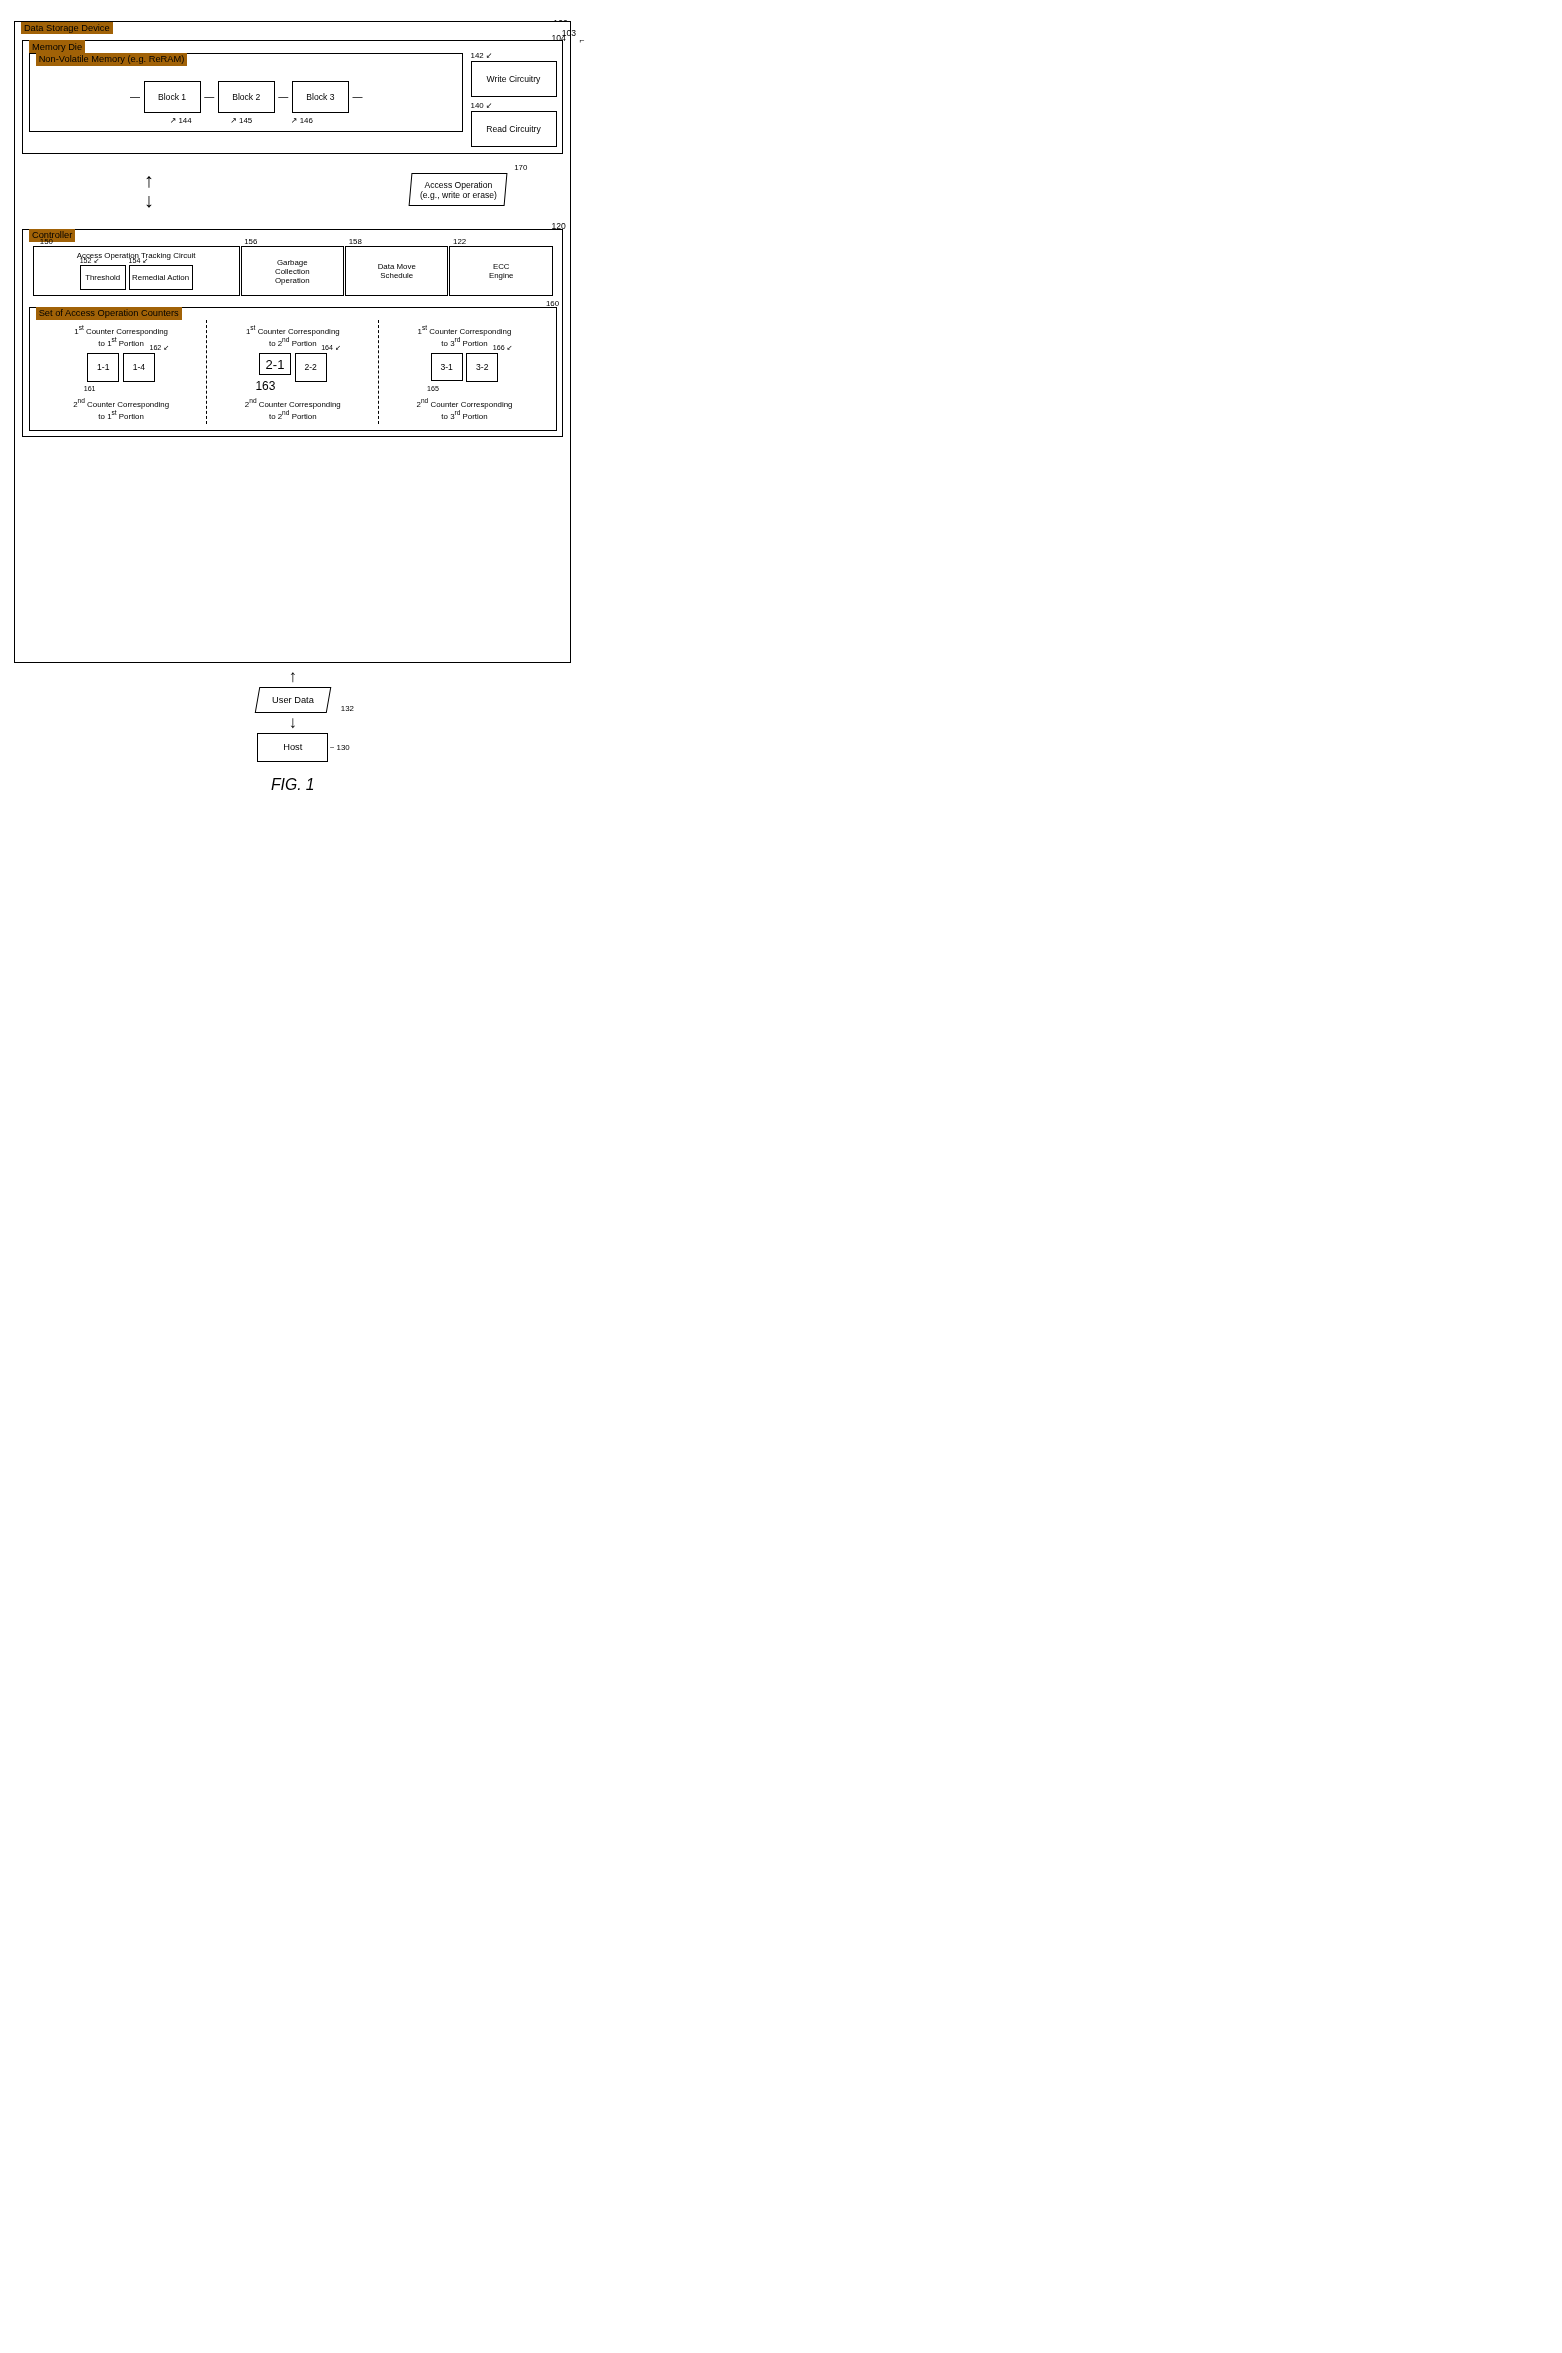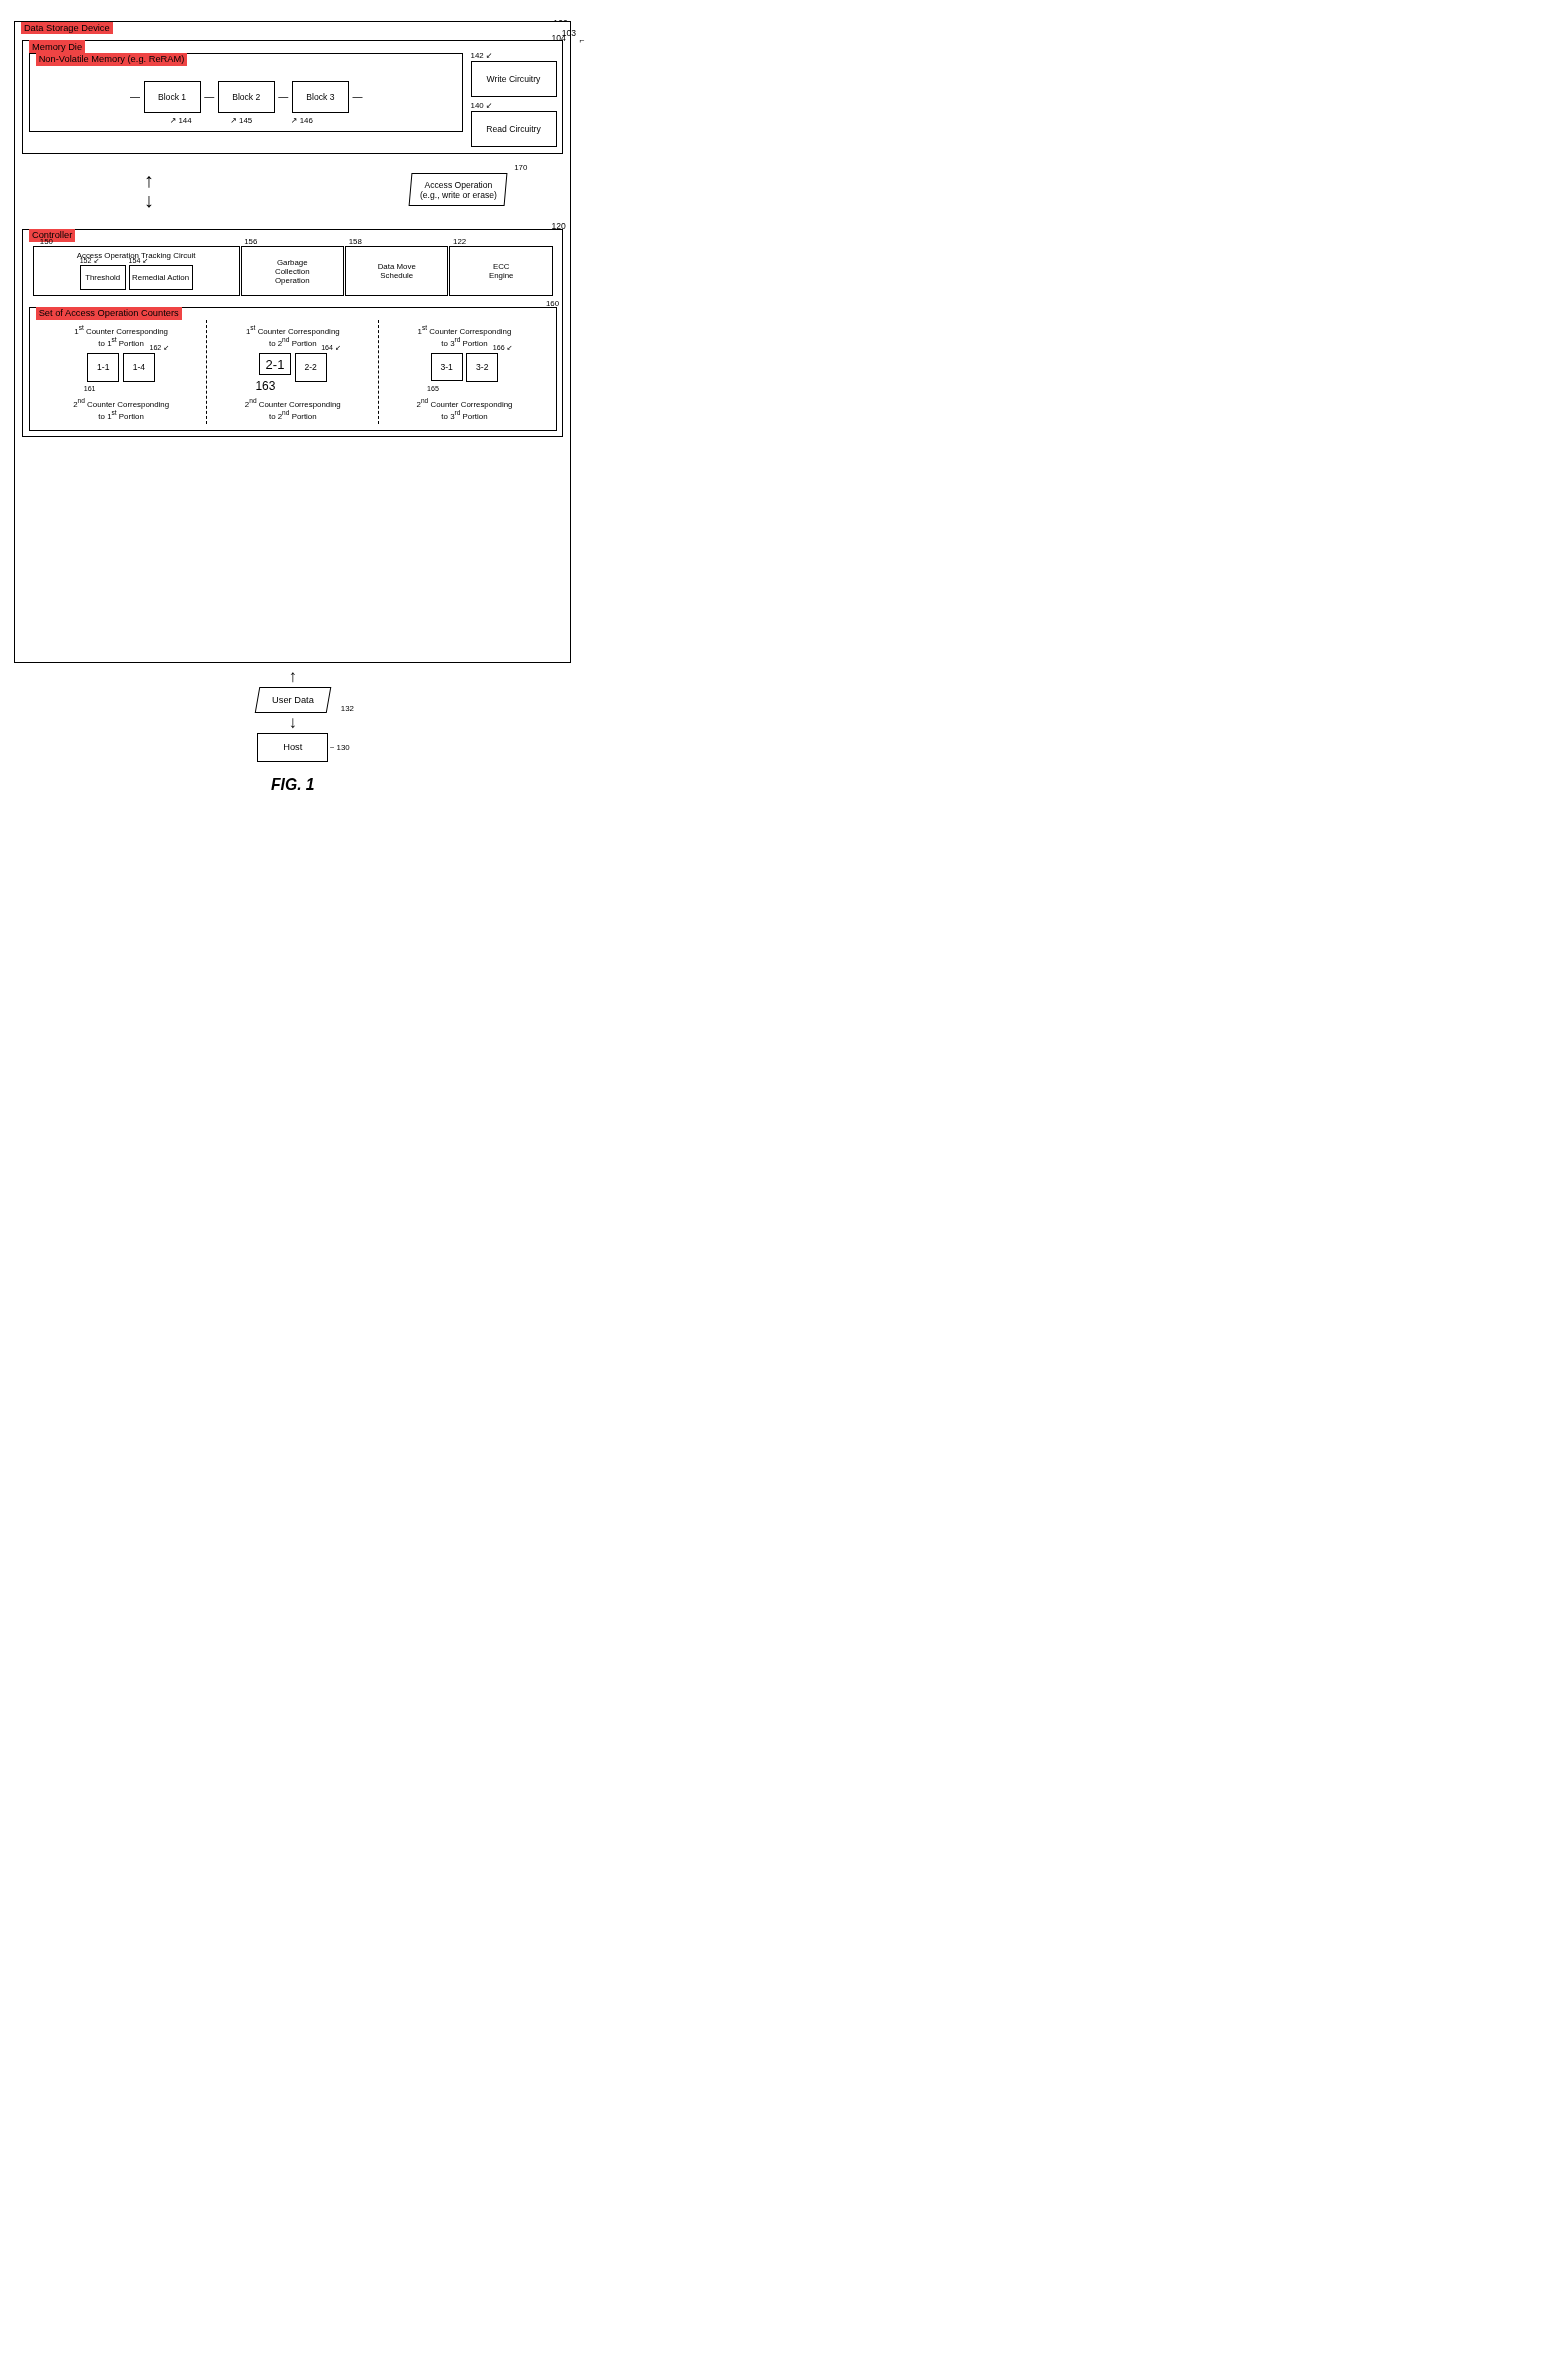--- a/index.html
+++ b/index.html
@@ -9,36 +9,36 @@
       width: 585px;
       min-height: 885px;
       padding: 14.3px;
       position: relative;
     }
 
     
     .fig-label {
       text-align: center;
       font-size: 15.7px;
-      font-weight: bold;
+      font-weight: normal;
       font-style: italic;
       margin-top: 14.3px;
     }
 
     
     .box-outer {
       border: 1.4px solid #000;
       position: relative;
       background: #fff;
     }
 
     .box-label {
       font-size: 9.3px;
       padding: 1.4px 2.9px;
-      background: #ef4444;
+      background: #a16207;
       position: absolute;
       top: -0.7px;
       left: 5.7px;
     }
 
     
     .box-inner {
       border: 1.4px solid #000;
       position: relative;
       background: #fff;

